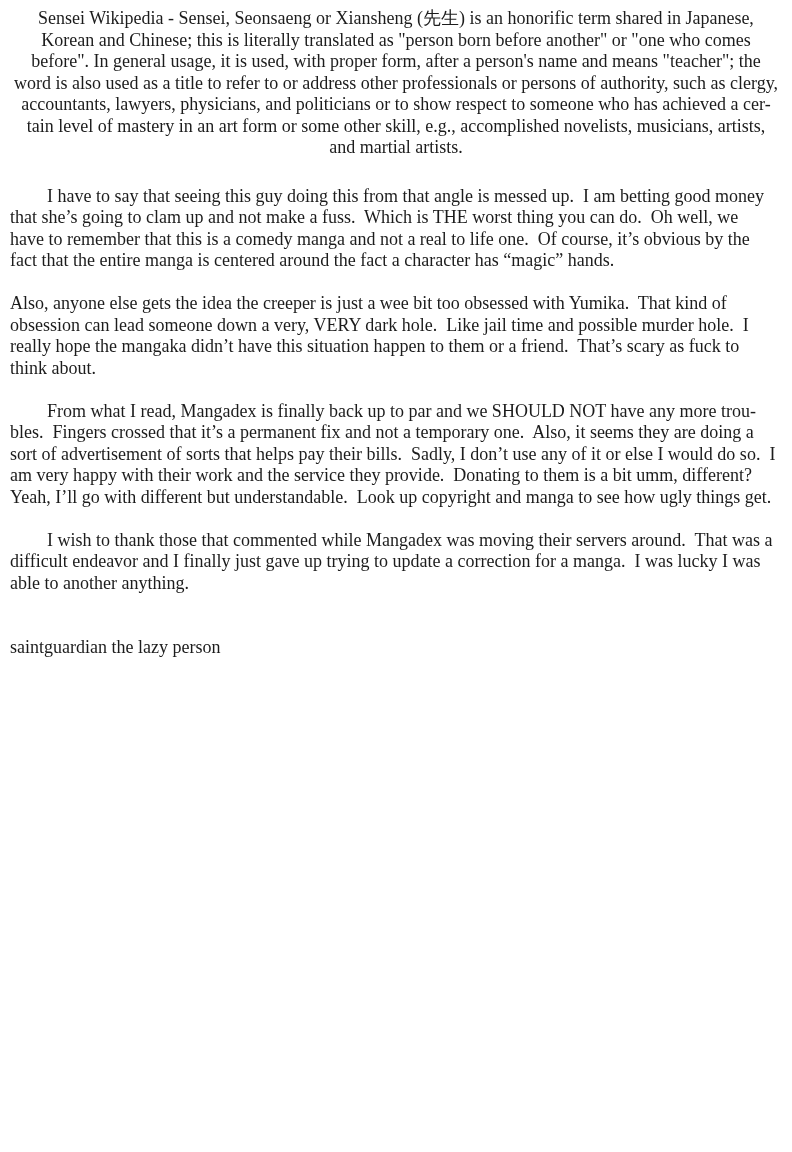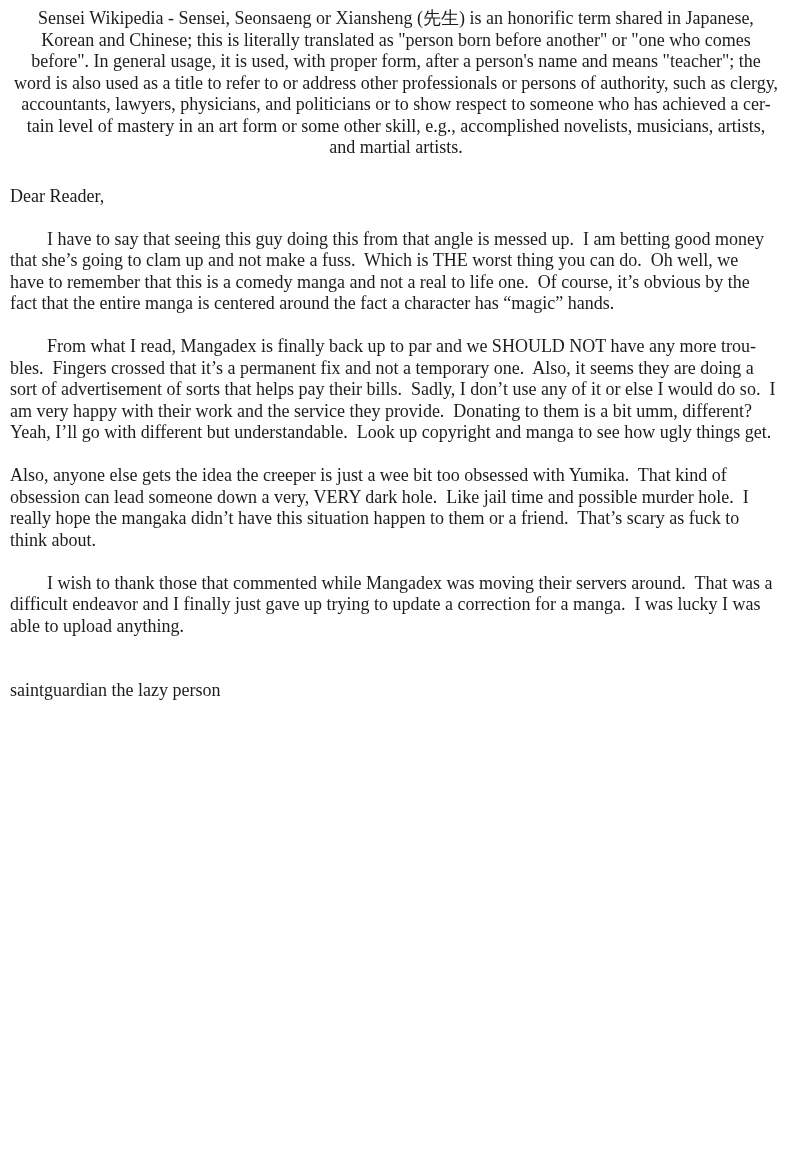--- a/index.html
+++ b/index.html
@@ -44,38 +44,37 @@
 <div class="page">
 
   <p class="para center gap-after-header">Sensei Wikipedia - Sensei, Seonsaeng or Xiansheng (先生) is an honorific term shared in Japanese,
 Korean and Chinese; this is literally translated as "person born before another" or "one who comes
 before". In general usage, it is used, with proper form, after a person's name and means "teacher"; the
 word is also used as a title to refer to or address other professionals or persons of authority, such as clergy,
 accountants, lawyers, physicians, and politicians or to show respect to someone who has achieved a cer-
 tain level of mastery in an art form or some other skill, e.g., accomplished novelists, musicians, artists,
 and martial artists.</p>
 
-  <p class="para">Dear Reader,</p>
 
   <p class="para indent">I have to say that seeing this guy doing this from that angle is messed up.  I am betting good money
 that she’s going to clam up and not make a fuss.  Which is THE worst thing you can do.  Oh well, we
 have to remember that this is a comedy manga and not a real to life one.  Of course, it’s obvious by the
 fact that the entire manga is centered around the fact a character has “magic” hands.</p>
+
+  <p class="para">Also, anyone else gets the idea the creeper is just a wee bit too obsessed with Yumika.  That kind of
+obsession can lead someone down a very, VERY dark hole.  Like jail time and possible murder hole.  I
+really hope the mangaka didn’t have this situation happen to them or a friend.  That’s scary as fuck to
+think about.</p>
 
   <p class="para indent">From what I read, Mangadex is finally back up to par and we SHOULD NOT have any more trou-
 bles.  Fingers crossed that it’s a permanent fix and not a temporary one.  Also, it seems they are doing a
 sort of advertisement of sorts that helps pay their bills.  Sadly, I don’t use any of it or else I would do so.  I
 am very happy with their work and the service they provide.  Donating to them is a bit umm, different?
 Yeah, I’ll go with different but understandable.  Look up copyright and manga to see how ugly things get.</p>
 
-  <p class="para">Also, anyone else gets the idea the creeper is just a wee bit too obsessed with Yumika.  That kind of
-obsession can lead someone down a very, VERY dark hole.  Like jail time and possible murder hole.  I
-really hope the mangaka didn’t have this situation happen to them or a friend.  That’s scary as fuck to
-think about.</p>
-
   <p class="para indent gap-after-large">I wish to thank those that commented while Mangadex was moving their servers around.  That was a
 difficult endeavor and I finally just gave up trying to update a correction for a manga.  I was lucky I was
-able to upload anything.</p>
+able to another anything.</p>
 
 
   <p class="para">saintguardian the lazy person</p>
 
 </div>
 
 </body></html>

